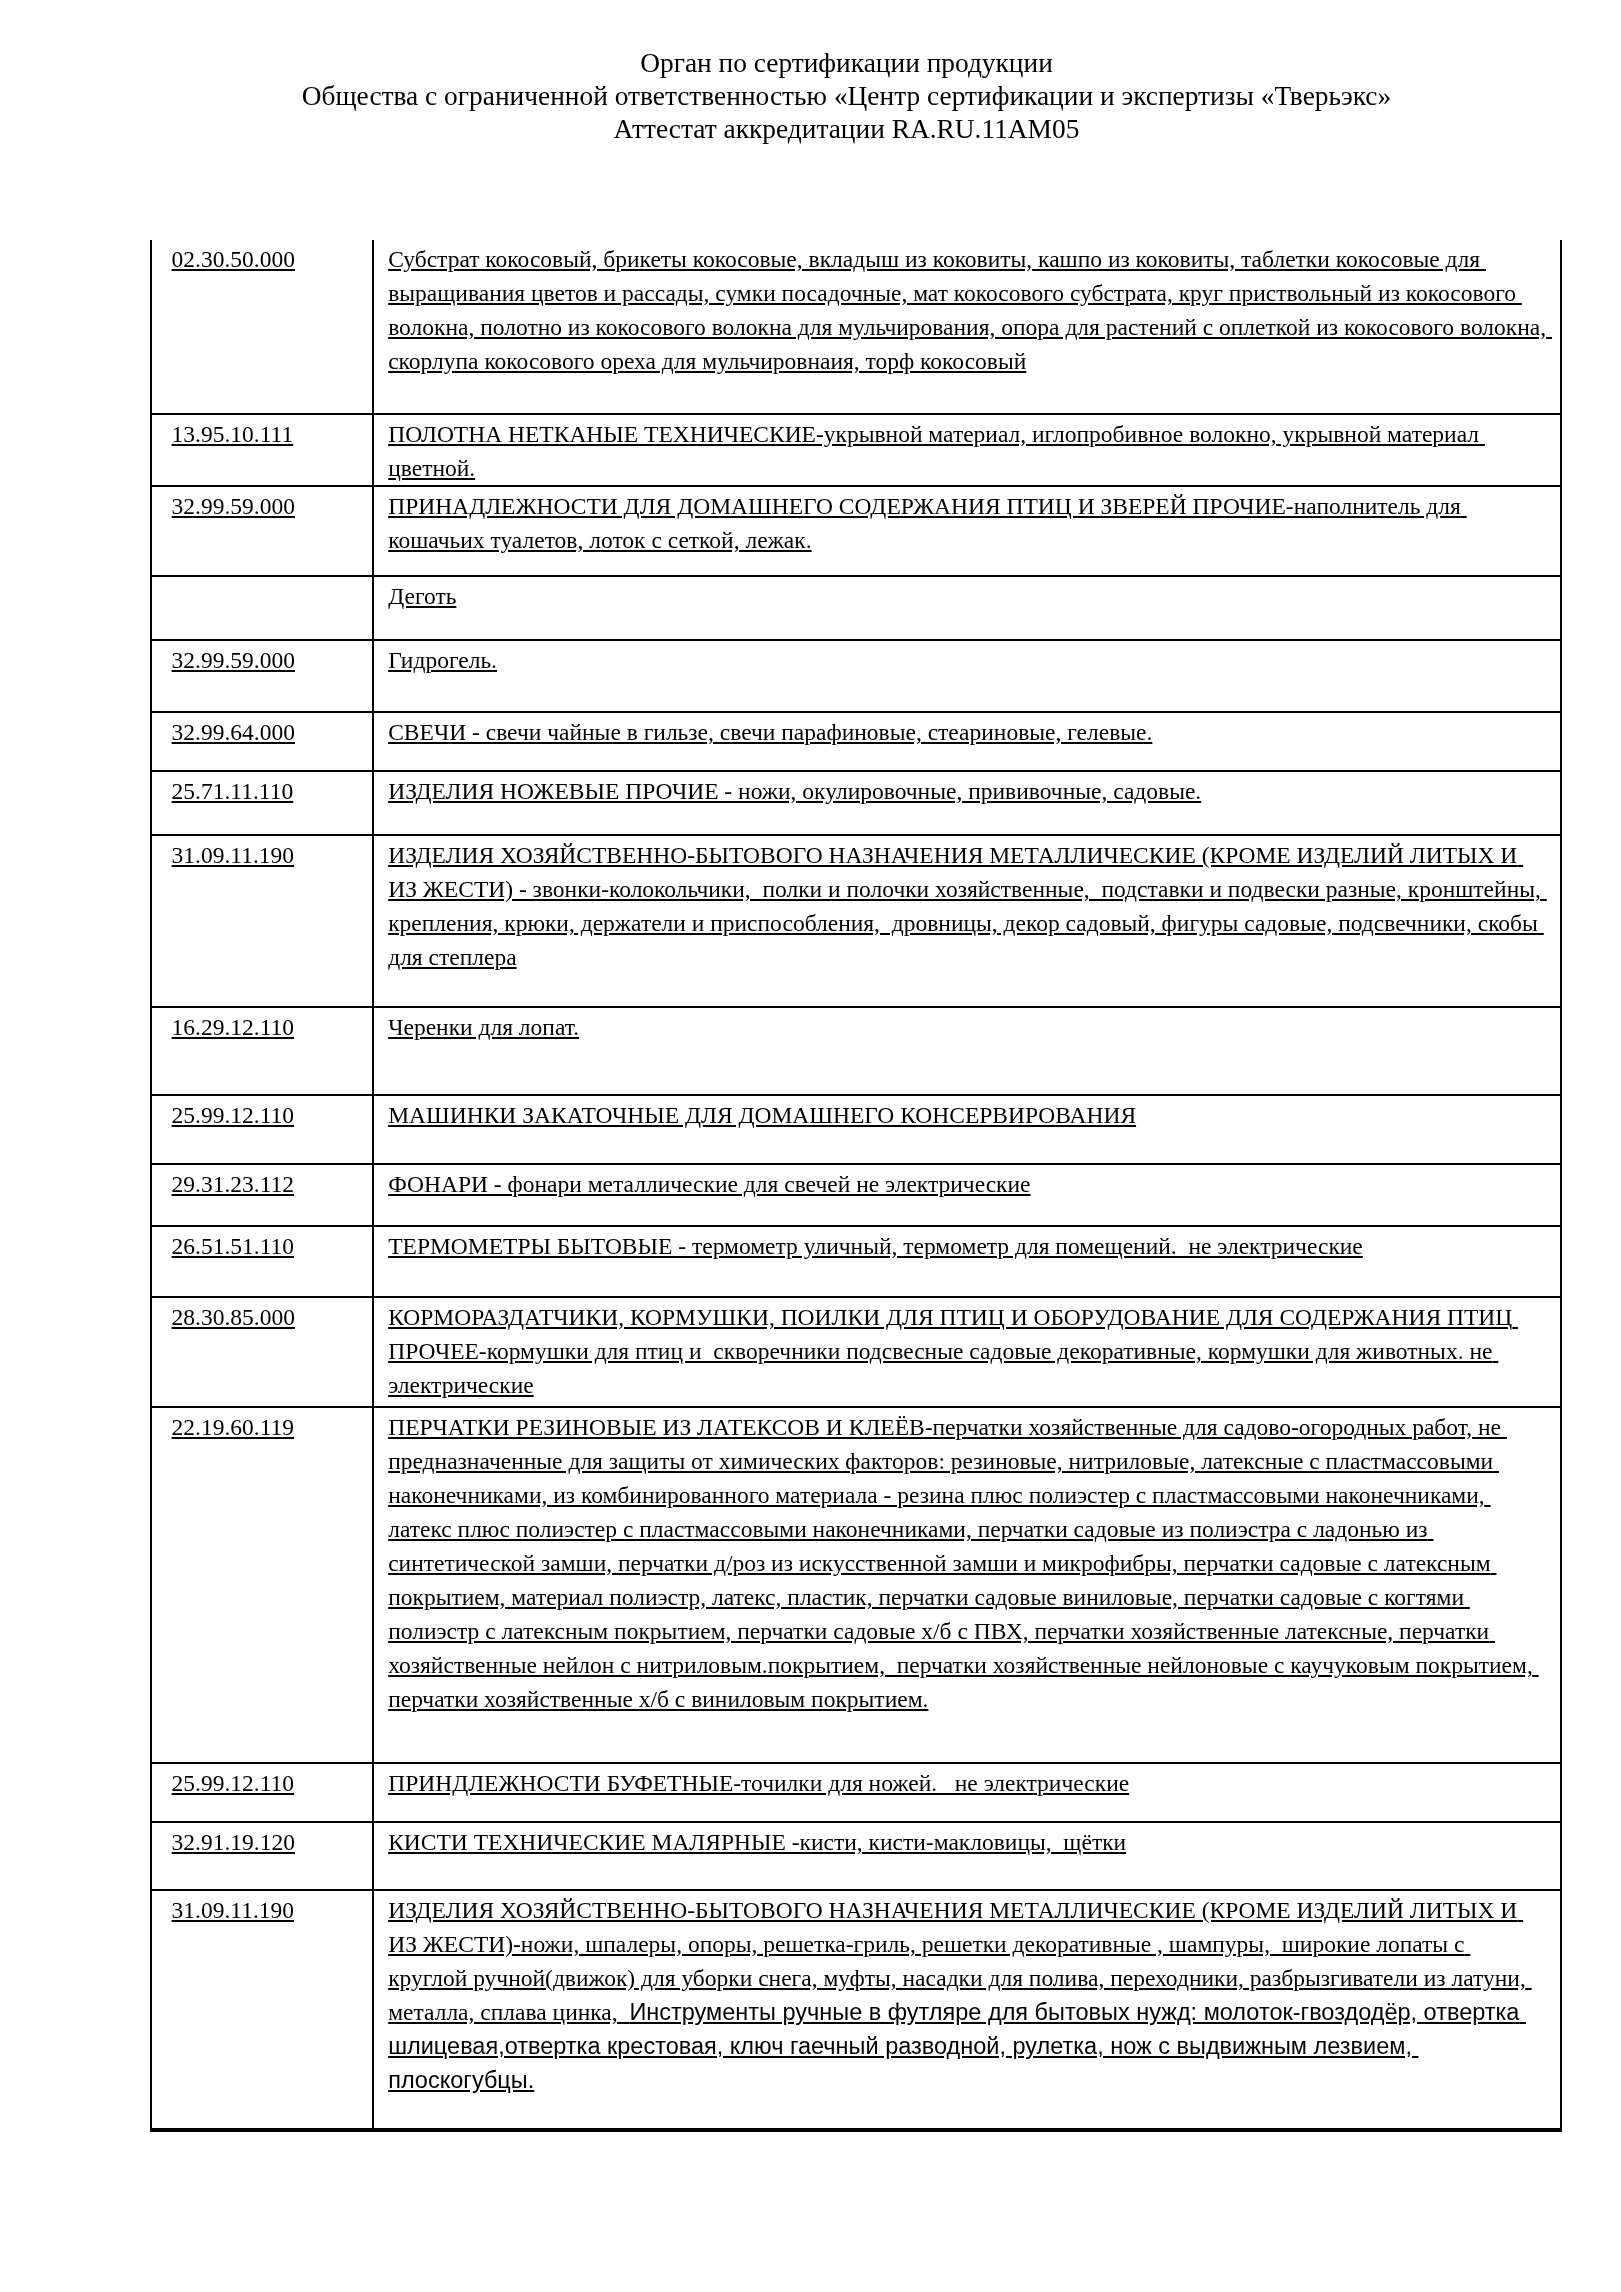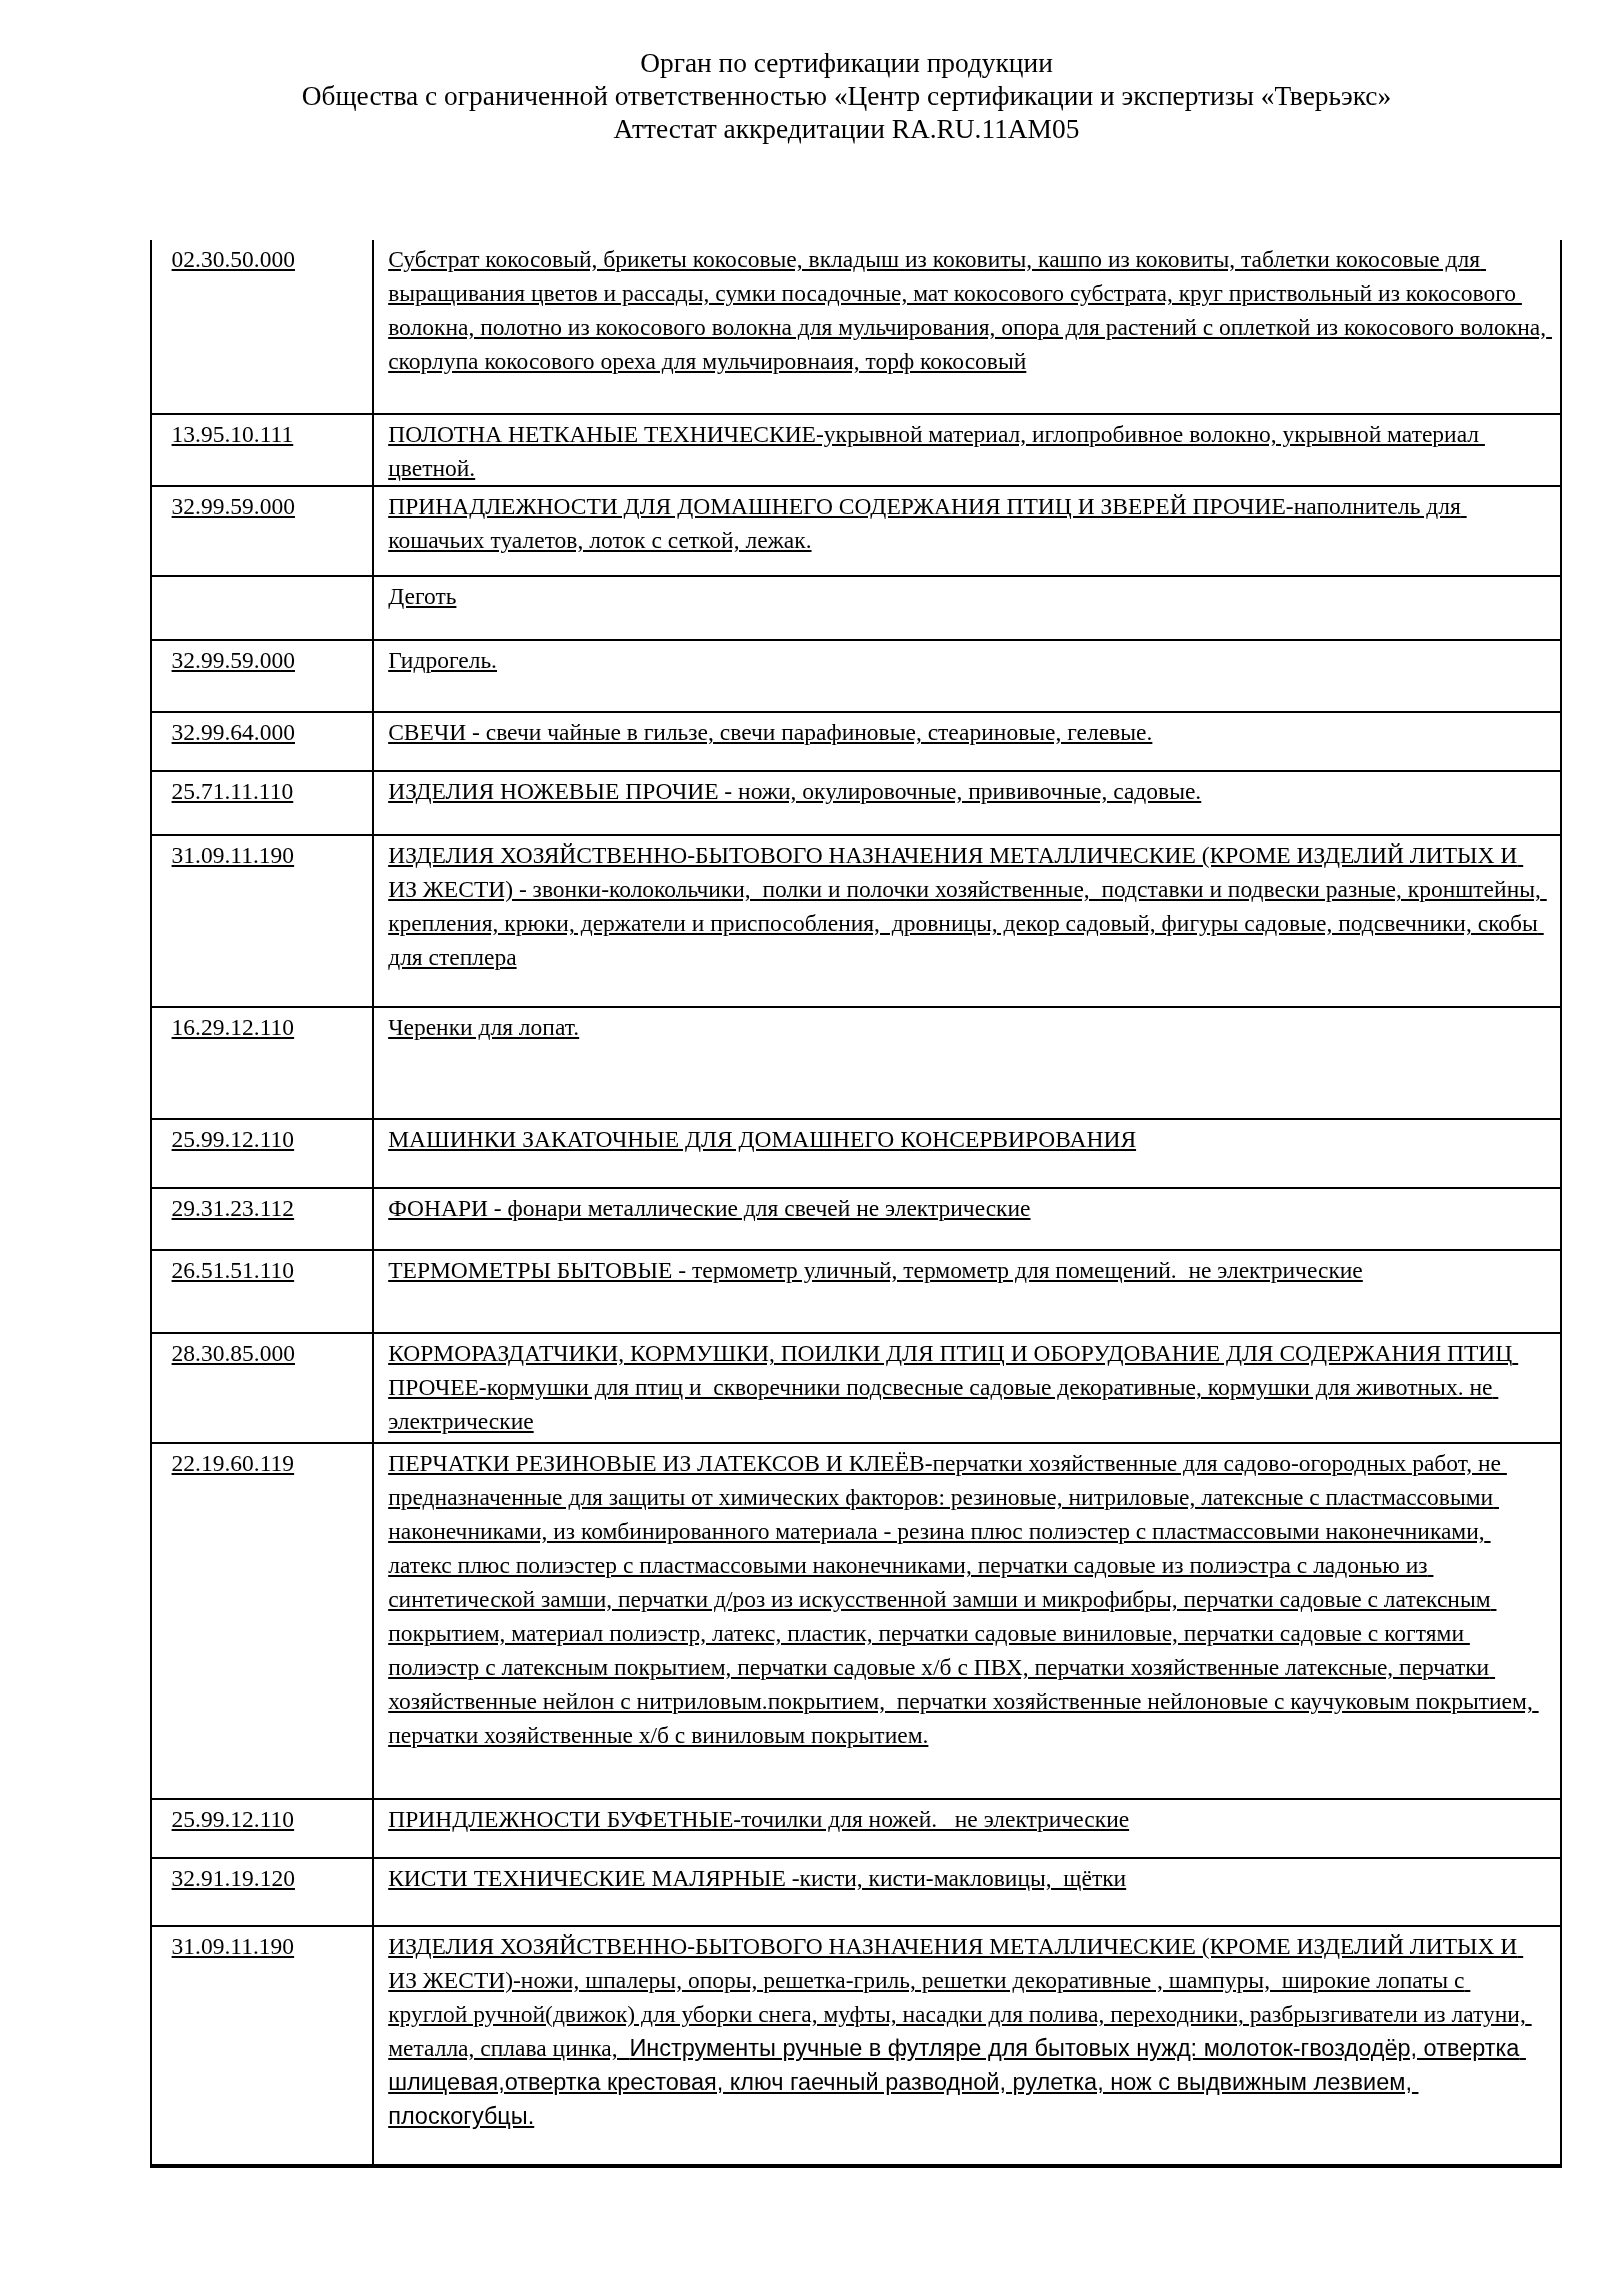--- a/index.html
+++ b/index.html
@@ -104,33 +104,33 @@
       <td class="desc"><span>СВЕЧИ - свечи чайные в гильзе, свечи парафиновые, стеариновые, гелевые.</span><span class="sans"></span></td>
     </tr>
     <tr style="height:64px">
       <td class="code">25.71.11.110</td>
       <td class="desc"><span>ИЗДЕЛИЯ НОЖЕВЫЕ ПРОЧИЕ - ножи, окулировочные, прививочные, садовые.</span><span class="sans"></span></td>
     </tr>
     <tr style="height:172px">
       <td class="code">31.09.11.190</td>
       <td class="desc"><span>ИЗДЕЛИЯ ХОЗЯЙСТВЕННО-БЫТОВОГО НАЗНАЧЕНИЯ МЕТАЛЛИЧЕСКИЕ (КРОМЕ ИЗДЕЛИЙ ЛИТЫХ И ИЗ ЖЕСТИ) - звонки-колокольчики,  полки и полочки хозяйственные,  подставки и подвески разные, кронштейны, крепления, крюки, держатели и приспособления,  дровницы, декор садовый, фигуры садовые, подсвечники, скобы для степлера</span><span class="sans"></span></td>
     </tr>
-    <tr style="height:112px">
+    <tr style="height:88px">
       <td class="code">16.29.12.110</td>
       <td class="desc"><span>Черенки для лопат.</span><span class="sans"></span></td>
     </tr>
     <tr style="height:69px">
       <td class="code">25.99.12.110</td>
       <td class="desc"><span>МАШИНКИ ЗАКАТОЧНЫЕ ДЛЯ ДОМАШНЕГО КОНСЕРВИРОВАНИЯ</span><span class="sans"></span></td>
     </tr>
     <tr style="height:62px">
       <td class="code">29.31.23.112</td>
       <td class="desc"><span>ФОНАРИ - фонари металлические для свечей не электрические</span><span class="sans"></span></td>
     </tr>
-    <tr style="height:83px">
+    <tr style="height:71px">
       <td class="code">26.51.51.110</td>
       <td class="desc"><span>ТЕРМОМЕТРЫ БЫТОВЫЕ - термометр уличный, термометр для помещений.  не электрические</span><span class="sans"></span></td>
     </tr>
     <tr style="height:110px">
       <td class="code">28.30.85.000</td>
       <td class="desc"><span>КОРМОРАЗДАТЧИКИ, КОРМУШКИ, ПОИЛКИ ДЛЯ ПТИЦ И ОБОРУДОВАНИЕ ДЛЯ СОДЕРЖАНИЯ ПТИЦ ПРОЧЕЕ-кормушки для птиц и  скворечники подсвесные садовые декоративные, кормушки для животных. не электрические</span><span class="sans"></span></td>
     </tr>
     <tr style="height:356px">
       <td class="code">22.19.60.119</td>
       <td class="desc"><span>ПЕРЧАТКИ РЕЗИНОВЫЕ ИЗ ЛАТЕКСОВ И КЛЕЁВ-перчатки хозяйственные для садово-огородных работ, не предназначенные для защиты от химических факторов: резиновые, нитриловые, латексные с пластмассовыми наконечниками, из комбинированного материала - резина плюс полиэстер с пластмассовыми наконечниками, латекс плюс полиэстер с пластмассовыми наконечниками, перчатки садовые из полиэстра с ладонью из синтетической замши, перчатки д/роз из искусственной замши и микрофибры, перчатки садовые с латексным покрытием, материал полиэстр, латекс, пластик, перчатки садовые виниловые, перчатки садовые с когтями полиэстр с латексным покрытием, перчатки садовые х/б с ПВХ, перчатки хозяйственные латексные, перчатки хозяйственные нейлон с нитриловым.покрытием,  перчатки хозяйственные нейлоновые с каучуковым покрытием, перчатки хозяйственные х/б с виниловым покрытием.</span><span class="sans"></span></td>

